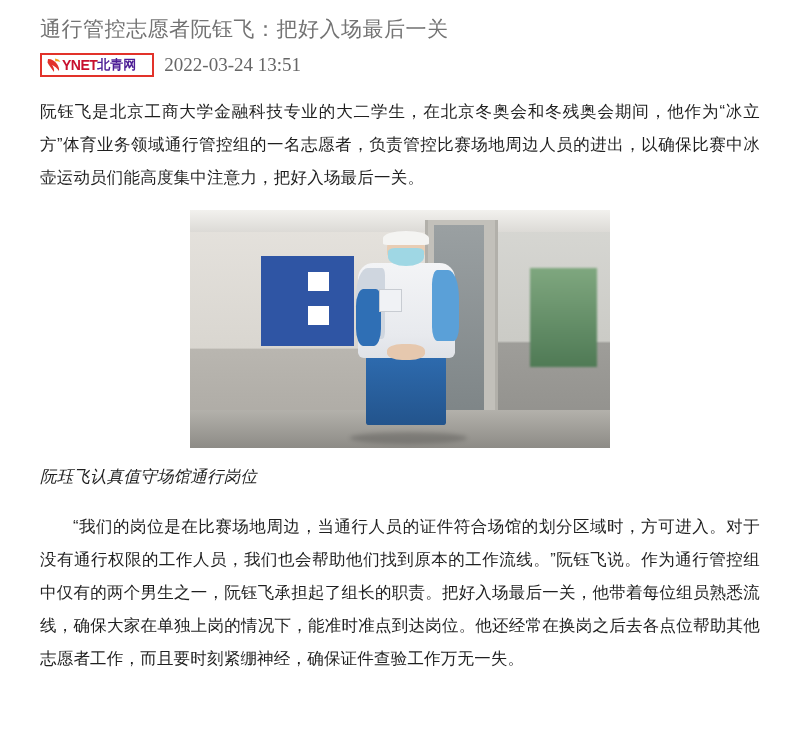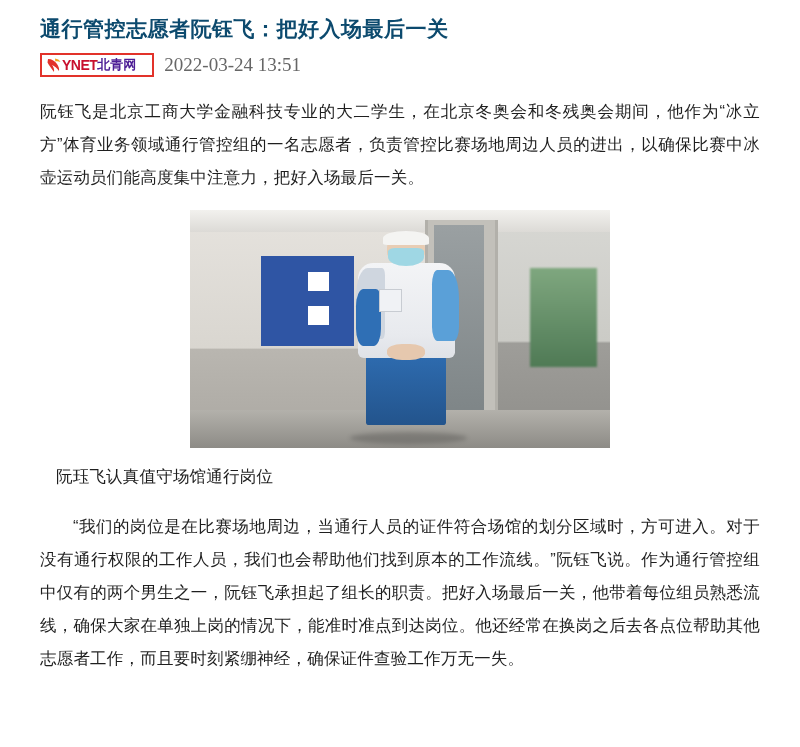--- a/index.html
+++ b/index.html
@@ -17,22 +17,22 @@
   .page {
     position: relative;
     width: 800px;
     height: 747px;
     box-sizing: border-box;
     padding: 14px 40px 0 40px;
     background: #fff;
   }
   .article-title {
     font-size: 21px;
-    font-weight: bold;
-    color: #0c4a6e;
+    font-weight: normal;
+    color: #737373;
     letter-spacing: 0.5px;
     line-height: 1.4;
     margin: 0 0 10px 0;
   }
   .meta-row {
     display: flex;
     align-items: center;
     gap: 10px;
     margin: 0 0 18px 0;
   }
@@ -172,23 +172,24 @@
     position: absolute; left: 47%; top: 56%; width: 9%; height: 7%;
     background: #e6c8ae; border-radius: 40%;
   }
   .ph-shadow {
     position:absolute; left: 38%; bottom: 2%; width: 28%; height: 5%;
     background: rgba(0,0,0,0.18); border-radius: 50%; filter: blur(2px);
   }
   .caption {
     font-size: 16.5px;
     color: #1f1f1f;
-    margin: 14px 0 18px 16px;
+    margin: 14px 0 18px 0;
     line-height: 1.8;
     letter-spacing: 0.2px;
+    font-style: italic;
   }
 </style>
 </head>
 <body>
 
 <div class="page">
 
   <h1 class="article-title">通行管控志愿者阮钰飞：把好入场最后一关</h1>
 
   <div class="meta-row">

